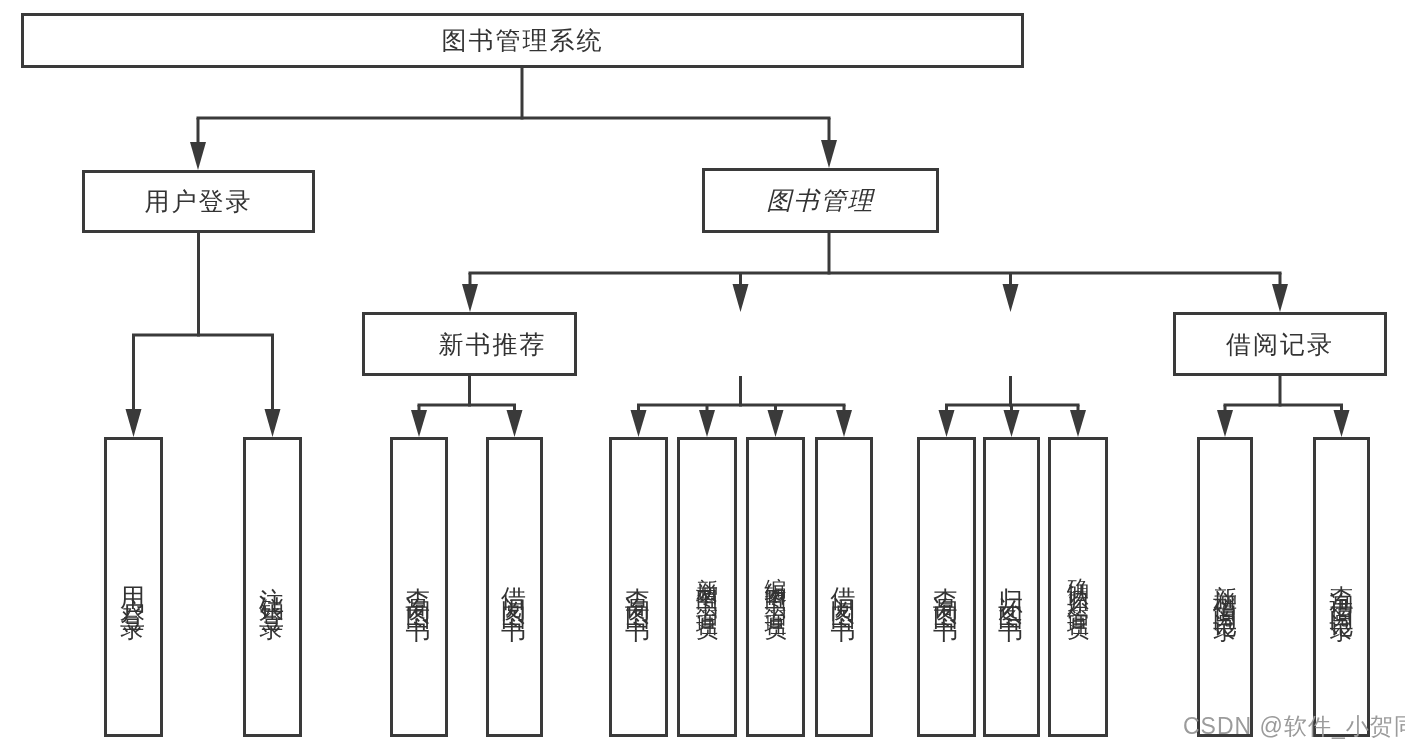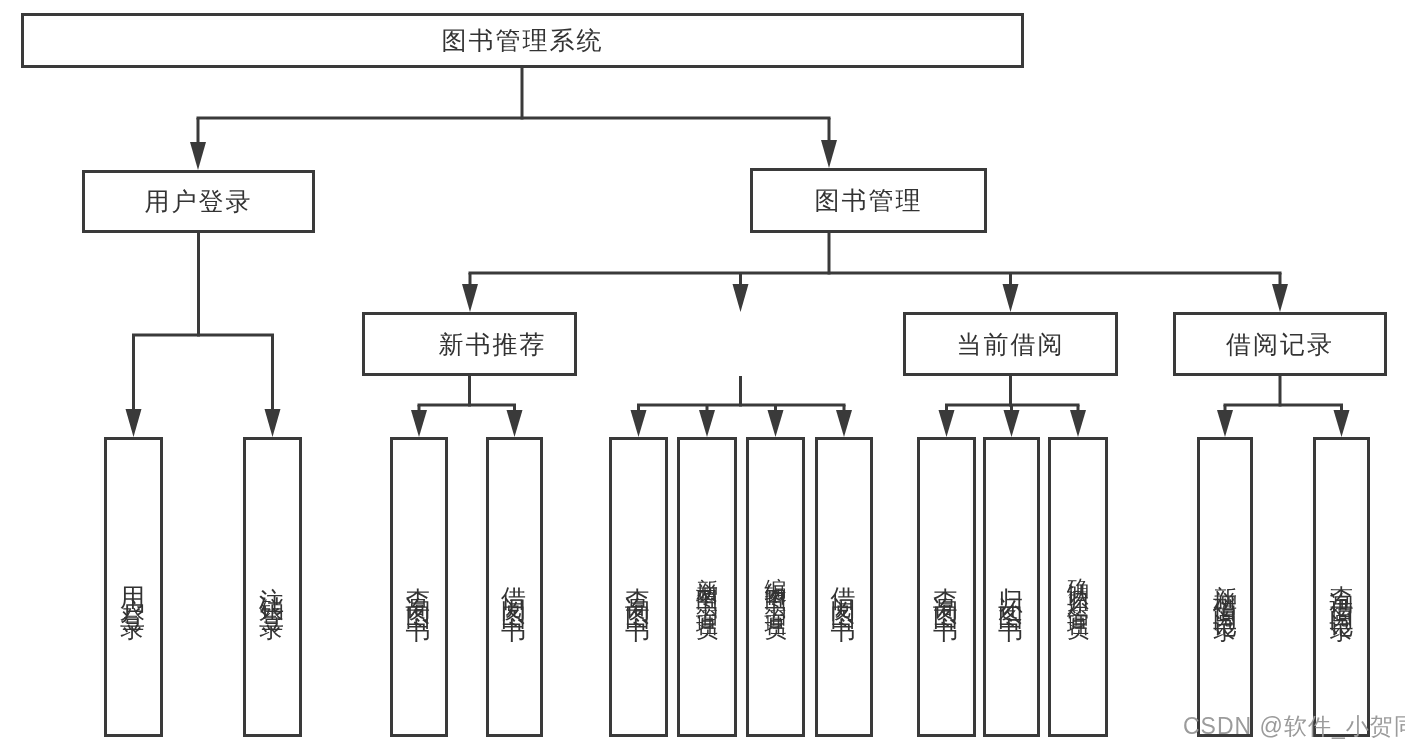--- a/index.html
+++ b/index.html
@@ -132,24 +132,23 @@
       <line x1="1225" y1="405" x2="1225" y2="412"></line>
       <polygon points="1217,410 1233,410 1225,437"></polygon>
       <line x1="1341.5" y1="405" x2="1341.5" y2="412"></line>
       <polygon points="1333.5,410 1349.5,410 1341.5,437"></polygon>
     </g>
   </svg>
 
   <div class="node" style="left:21px; top:13px; width:1003px; height:55px;">图书管理系统</div>
 
   <div class="node" style="left:82px; top:170px; width:233px; height:63px;">用户登录</div>
-  <div class="node" style="left:750px; top:168px; width:237px; height:65px;">图书管理</div>
+  <div class="node" style="left:702px; top:168px; width:237px; height:65px;font-style:italic;">图书管理</div>
 
   <div class="node" style="left:362px; top:312px; width:215px; height:64px;padding-left:46px;">新书推荐</div>
-  <div class="node" style="left:903px; top:312px; width:215px; height:64px;">当前借阅</div>
   <div class="node" style="left:1173px; top:312px; width:214px; height:64px;text-align:center;">借阅记录</div>
 
   <div class="node leaf" style="left:104px; width:59px;">用户登录</div>
   <div class="node leaf" style="left:243px; width:59px;">注销登录</div>
 
   <div class="node leaf" style="left:390px; width:58px;">查询图书</div>
   <div class="node leaf" style="left:486px; width:57px;">借阅图书</div>
 
   <div class="node leaf" style="left:609px; width:59px;">查询图书</div>
   <div class="node leaf t9" style="left:677px; width:60px;">新增图书（管理员）</div>

